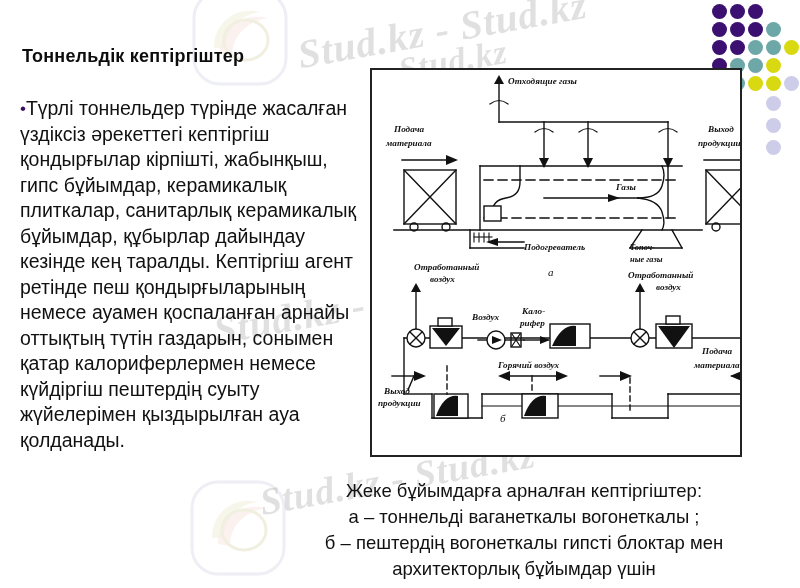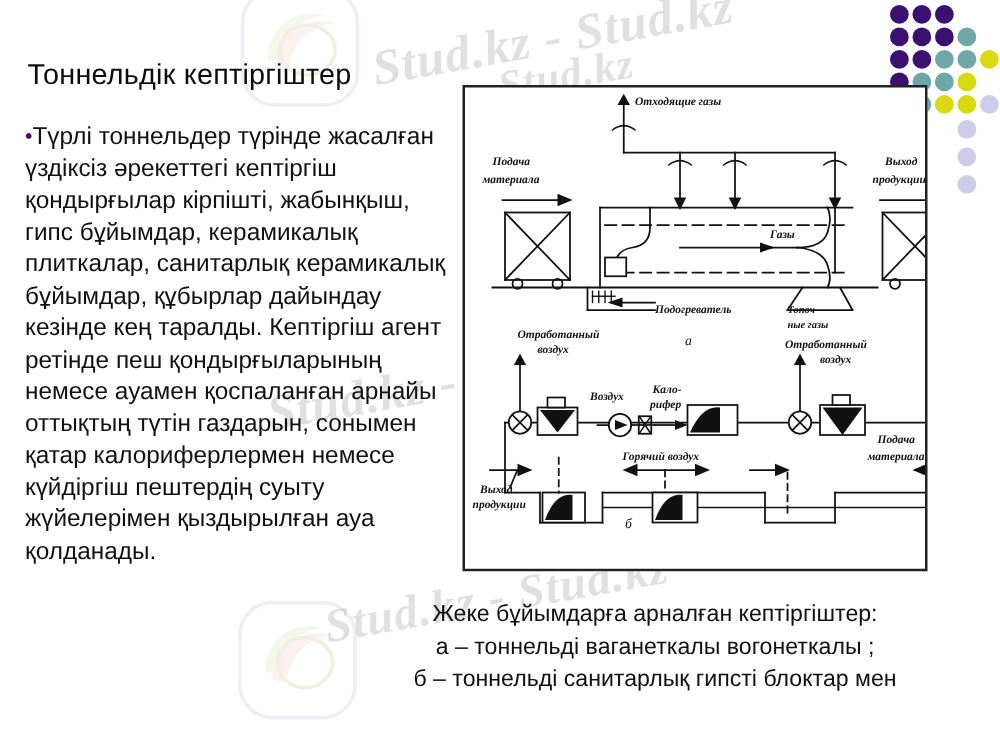--- a/index.html
+++ b/index.html
@@ -46,22 +46,22 @@
     position: absolute;
     pointer-events: none;
     opacity: .35;
   }
 
   
   #title {
     position: absolute;
     left: 22px;
     top: 46px;
-    font-size: 23px;
-    font-weight: normal;
+    font-size: 18px;
+    font-weight: bold;
     color: #0d0d0d;
     letter-spacing: .2px;
   }
 
   
   #body-block {
     position: absolute;
     left: 20px;
     top: 96px;
     width: 350px;
@@ -353,16 +353,17 @@
         <text class="dlabel" x="330" y="284">Подача</text>
         <text class="dlabel" x="322" y="298">материала</text>
         <text class="dlabel-idx" x="128" y="352">б</text>
       </g>
     </svg>
   </div>
 
   <div id="caption">
     <div>Жеке бұйымдарға арналған кептіргіштер:</div>
     <div>а – тоннельді ваганеткалы вогонеткалы ;</div>
-    <div>б – тоннельді санитарлық гипсті блоктар мен</div>
+    <div>б – пештердің вогонеткалы гипсті блоктар мен</div>
+    <div>архитекторлық бұйымдар үшін</div>
   </div>
 
 </div>
 
 </body></html>

